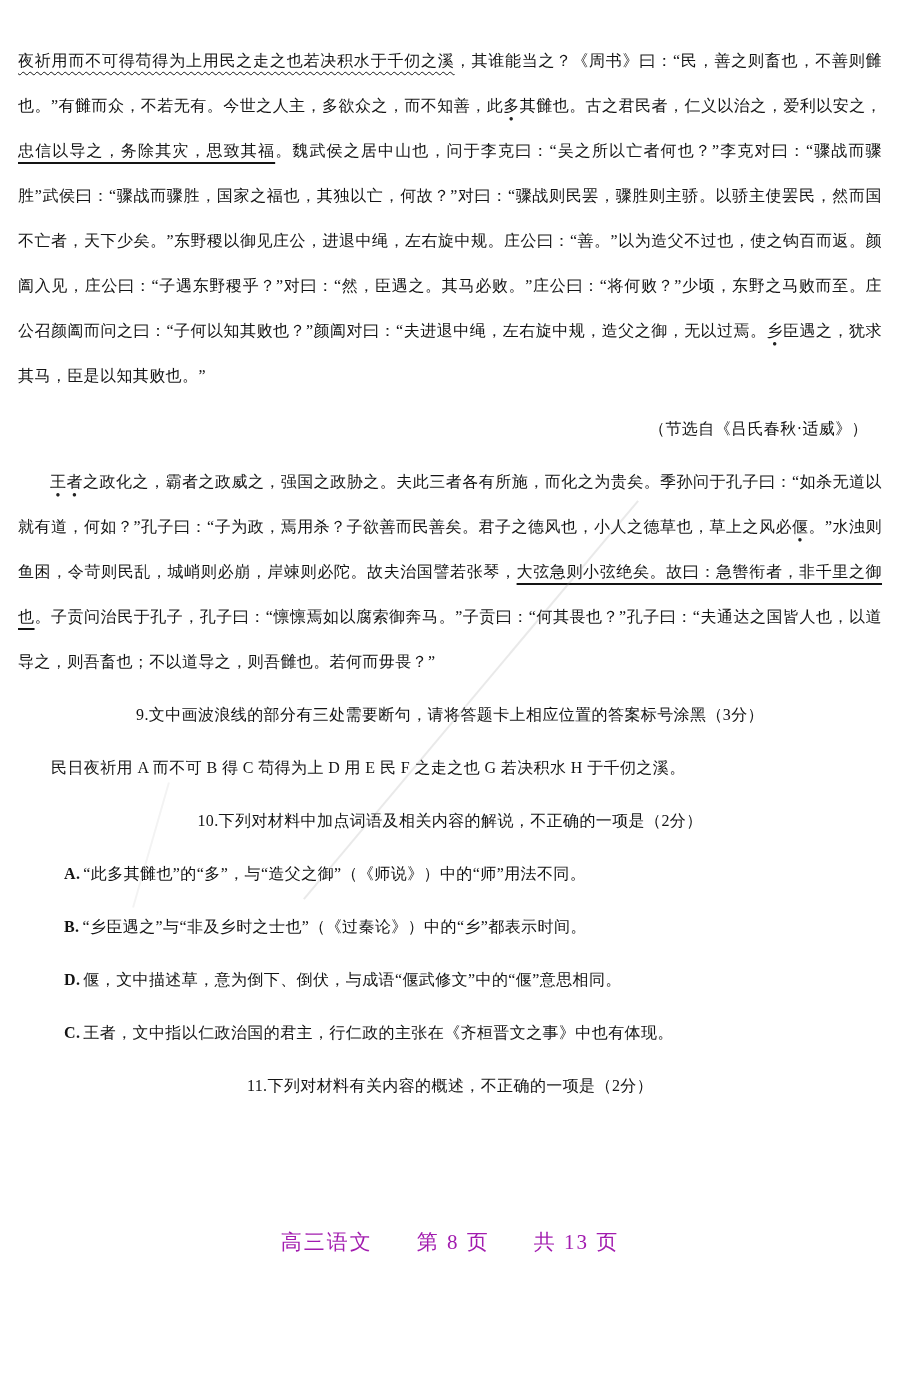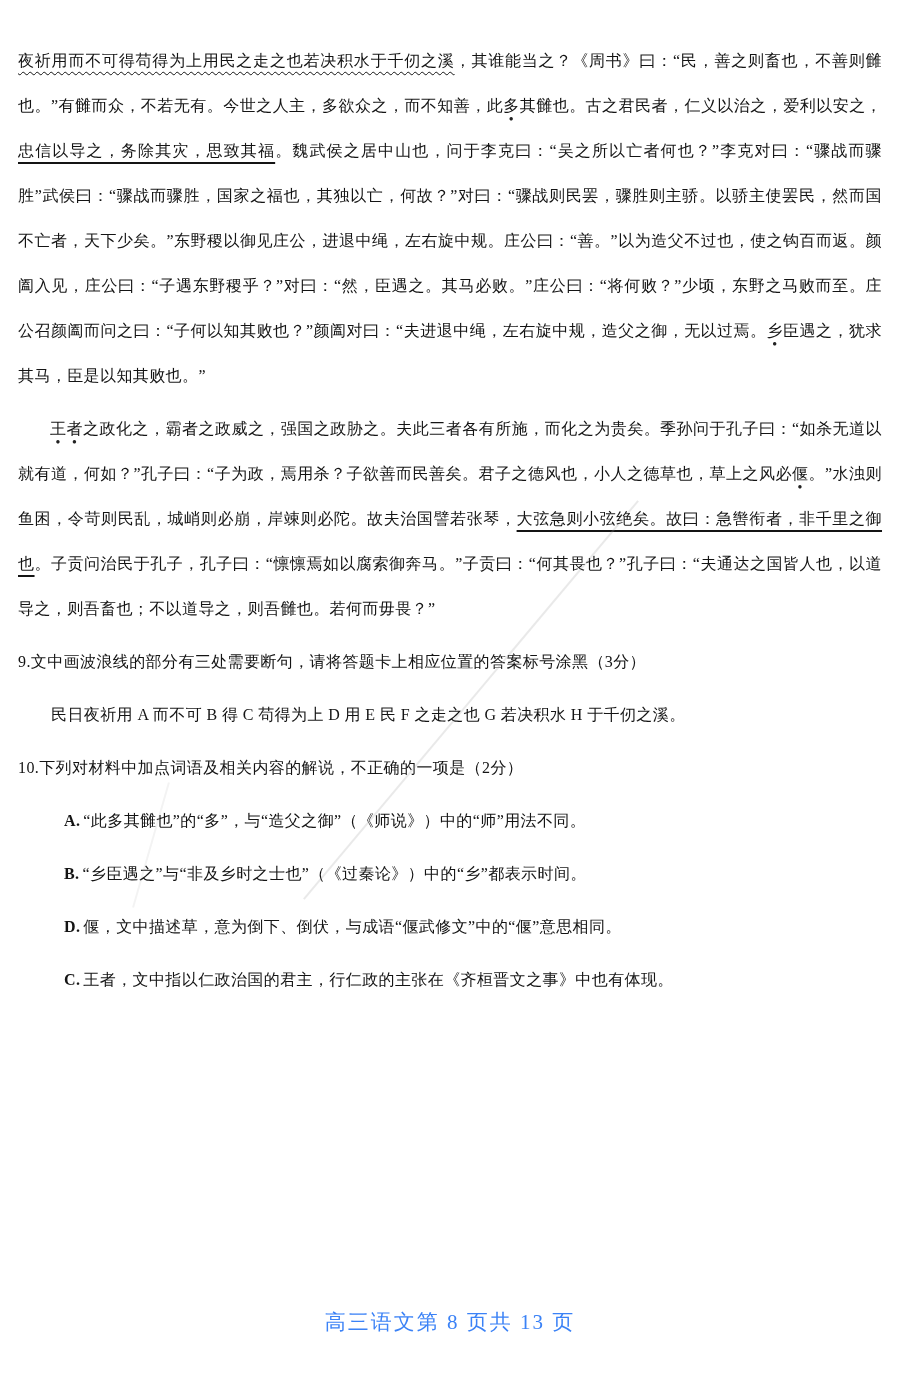--- a/index.html
+++ b/index.html
@@ -28,21 +28,21 @@
   .indent{ text-indent:2em; }
   .heading{
     font-family:"Liberation Sans","DejaVu Sans",sans-serif;
     font-weight:700;
     text-align:left;
   }
   .attribution{
     text-align:right;
     padding-right:14px;
   }
-  .question{ margin-top:4px; white-space:nowrap; text-align:left; }
+  .question{ margin-top:4px; white-space:nowrap; text-align:center; }
   .answer{ margin-top:5px; padding-left:33px; white-space:nowrap; text-align:left; }
   .option{ margin-top:2px; padding-left:46px; white-space:nowrap; text-align:left; }
   .uline{
     text-decoration:underline;
     text-decoration-thickness:1.5px;
     text-underline-offset:6px;
   }
   .wavy{
     text-decoration:underline;
     text-decoration-style:wavy;
@@ -52,50 +52,53 @@
   .emdot{
     -webkit-text-emphasis:filled circle #222;
     -webkit-text-emphasis-position:under right;
     text-emphasis:filled circle #222;
     text-emphasis-position:under right;
   }
   .seg-bold{ font-weight:700; padding-right:3px; }
   .footer{
     position:absolute;
     left:0; right:0;
-    top:1308px;
+    top:1228px;
     display:flex;
     justify-content:center;
     align-items:center;
+    gap:44px;
     font-size:21px;
     letter-spacing:2px;
-    color:#3b82f6;
+    color:#a21caf;
   }
   .streak{
     position:absolute;
     background:#9a9a9a;
     opacity:0.22;
     pointer-events:none;
   }
   .streak1{ left:470px; top:440px; width:2px; height:520px; transform:rotate(40deg); }
   .streak2{ left:150px; top:780px; width:2px; height:130px; transform:rotate(16deg); opacity:0.12; }
 </style>
 </head>
 <body>
 
 <div class="page">
     <p class="para"><span class="wavy">夜祈用而不可得苟得为上用民之走之也若决积水于千仞之溪</span><span>，其谁能当之？《周书》曰：“民，善之则畜也，不善则雠也。”有雠而众，不若无有。今世之人主，多欲众之，而不知善，此</span><span class="emdot">多</span><span>其雠也。古之君民者，仁义以治之，爱利以安之，</span><span class="uline">忠信以导之，务除其灾，思致其福</span><span>。魏武侯之居中山也，问于李克曰：“吴之所以亡者何也？”李克对曰：“骤战而骤胜”武侯曰：“骤战而骤胜，国家之福也，其独以亡，何故？”对曰：“骤战则民罢，骤胜则主骄。以骄主使罢民，然而国不亡者，天下少矣。”东野稷以御见庄公，进退中绳，左右旋中规。庄公曰：“善。”以为造父不过也，使之钩百而返。颜阖入见，庄公曰：“子遇东野稷乎？”对曰：“然，臣遇之。其马必败。”庄公曰：“将何败？”少顷，东野之马败而至。庄公召颜阖而问之曰：“子何以知其败也？”颜阖对曰：“夫进退中绳，左右旋中规，造父之御，无以过焉。</span><span class="emdot">乡</span><span>臣遇之，犹求其马，臣是以知其败也。”</span></p>
+    <p class="para attribution"><span>（节选自《吕氏春秋·适威》）</span></p>
     <p class="para indent"><span class="emdot">王者</span><span>之政化之，霸者之政威之，强国之政胁之。夫此三者各有所施，而化之为贵矣。季孙问于孔子曰：“如杀无道以就有道，何如？”孔子曰：“子为政，焉用杀？子欲善而民善矣。君子之德风也，小人之德草也，草上之风必</span><span class="emdot">偃</span><span>。”水浊则鱼困，令苛则民乱，城峭则必崩，岸竦则必陀。故夫治国譬若张琴，</span><span class="uline">大弦急则小弦绝矣。故曰：急辔衔者，非千里之御也</span><span>。子贡问治民于孔子，孔子曰：“懔懔焉如以腐索御奔马。”子贡曰：“何其畏也？”孔子曰：“夫通达之国皆人也，以道导之，则吾畜也；不以道导之，则吾雠也。若何而毋畏？”</span></p>
     <p class="para question"><span>9.文中画波浪线的部分有三处需要断句，请将答题卡上相应位置的答案标号涂黑（3分）</span></p>
     <p class="para answer"><span>民日夜祈用 A 而不可 B 得 C 苟得为上 D 用 E 民 F 之走之也 G 若决积水 H 于千仞之溪。</span></p>
     <p class="para question"><span>10.下列对材料中加点词语及相关内容的解说，不正确的一项是（2分）</span></p>
     <p class="para option"><span class="seg-bold">A.</span><span>“此多其雠也”的“多”，与“造父之御”（《师说》）中的“师”用法不同。</span></p>
     <p class="para option"><span class="seg-bold">B.</span><span>“乡臣遇之”与“非及乡时之士也”（《过秦论》）中的“乡”都表示时间。</span></p>
     <p class="para option"><span class="seg-bold">D.</span><span>偃，文中描述草，意为倒下、倒伏，与成语“偃武修文”中的“偃”意思相同。</span></p>
     <p class="para option"><span class="seg-bold">C.</span><span>王者，文中指以仁政治国的君主，行仁政的主张在《齐桓晋文之事》中也有体现。</span></p>
+    <p class="para question"><span>11.下列对材料有关内容的概述，不正确的一项是（2分）</span></p>
   </div>
 
 <div class="streak streak1"></div>
 <div class="streak streak2"></div>
 
 <div class="footer">
   <span>高三语文</span>
   <span>第 8 页</span>
   <span>共 13 页</span>
 </div>

